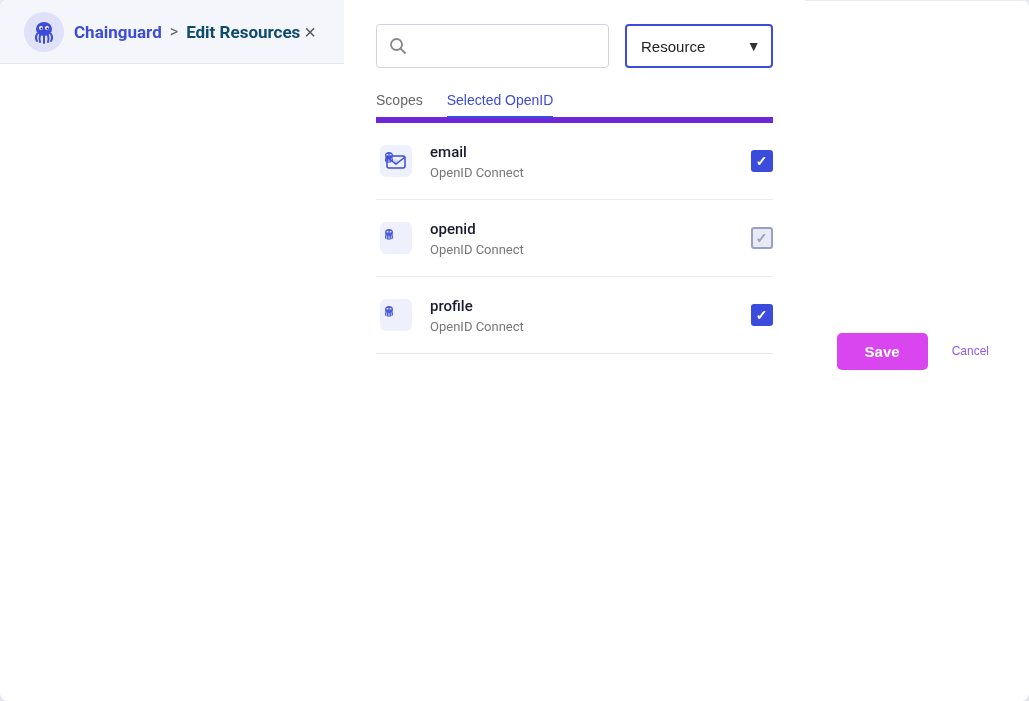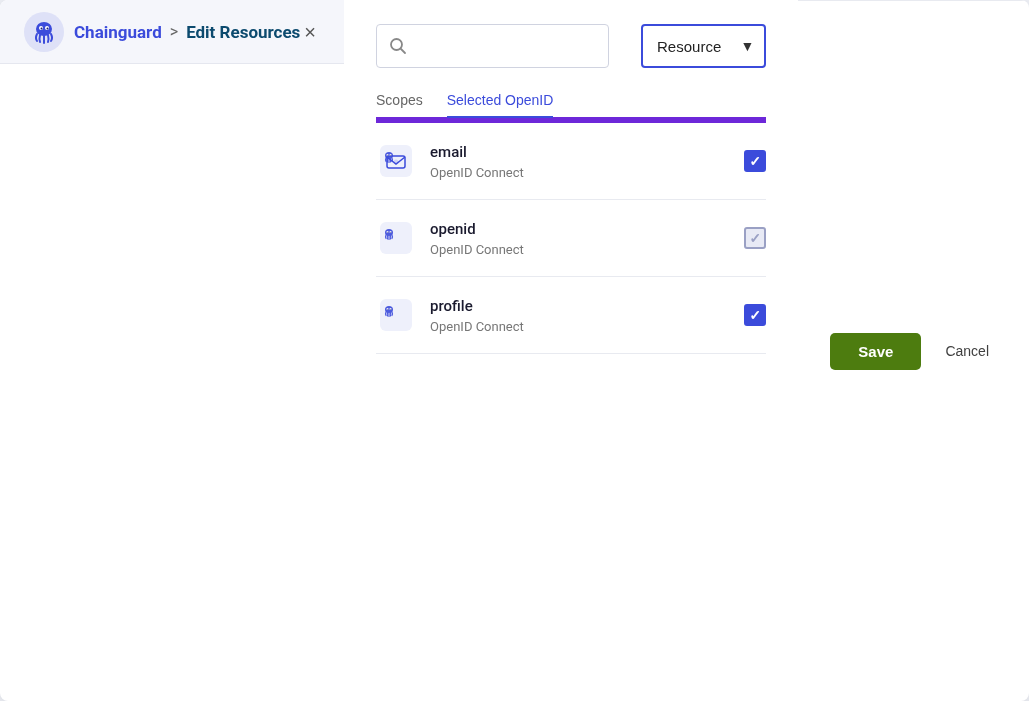--- a/index.html
+++ b/index.html
@@ -70,21 +70,21 @@
     .body {
       flex: 1;
       display: flex;
       flex-direction: column;
       padding: 24px 32px;
       overflow: hidden;
     }
     
     .filter-row {
       display: flex;
-      gap: 32px;
+      gap: 16px;
       margin-bottom: 16px;
     }
     .search-wrapper {
       flex: 1;
       display: flex;
       align-items: center;
       border: 1px solid #d0d3e0;
       border-radius: 4px;
       padding: 0 12px;
       height: 44px;
@@ -230,34 +230,34 @@
     
     .footer {
       padding: 20px 32px;
       display: flex;
       align-items: center;
       gap: 16px;
       flex-shrink: 0;
       border-top: 1px solid #e8eaf0;
     }
     .btn-save {
-      background: #4d7c0f;
+      background: #d946ef;
       color: #fff;
       border: none;
       border-radius: 5px;
       padding: 10px 28px;
       font-size: 15px;
       font-weight: 600;
       cursor: pointer;
     }
     .btn-cancel {
       background: none;
       border: none;
-      color: #404040;
-      font-size: 14px;
+      color: #8b5cf6;
+      font-size: 12px;
       font-weight: 500;
       cursor: pointer;
       padding: 10px 8px;
     }
   </style>
 </head>
 <body>
 
 <div class="modal">
 

